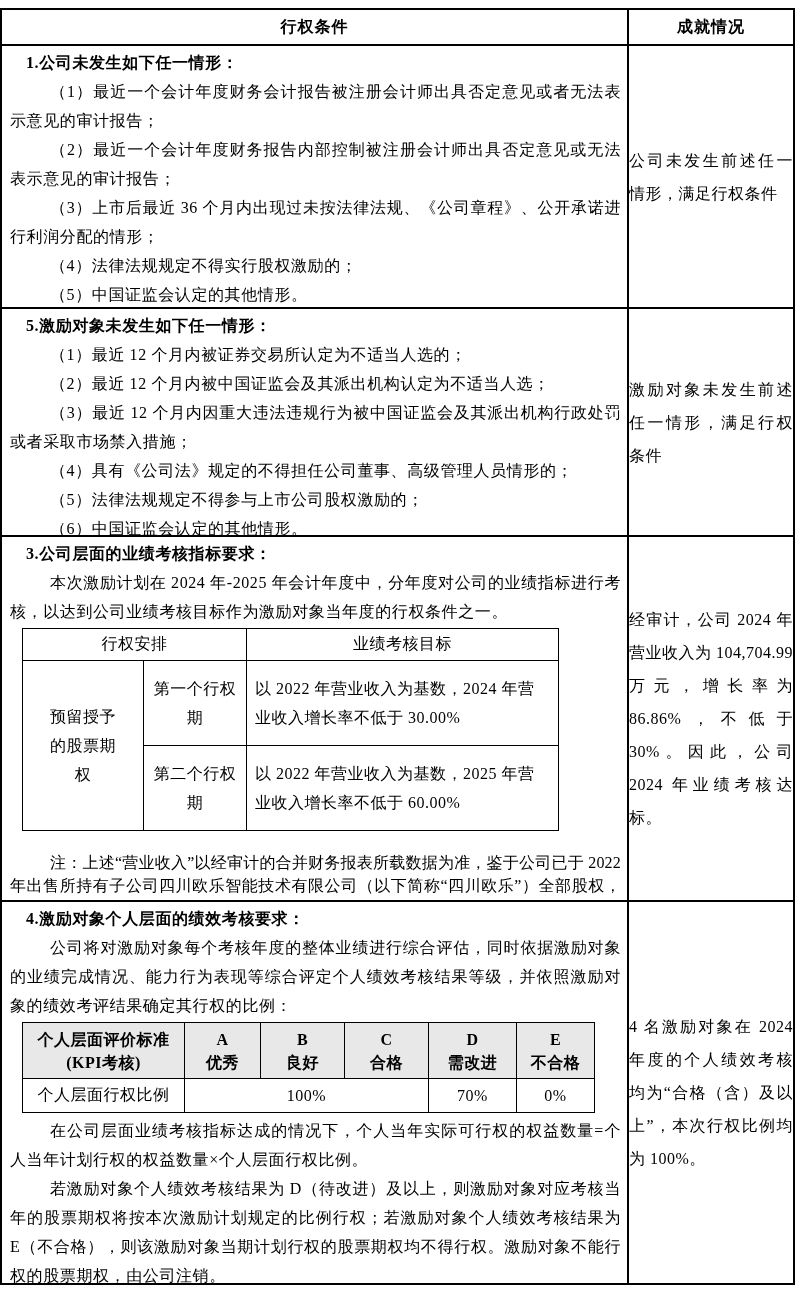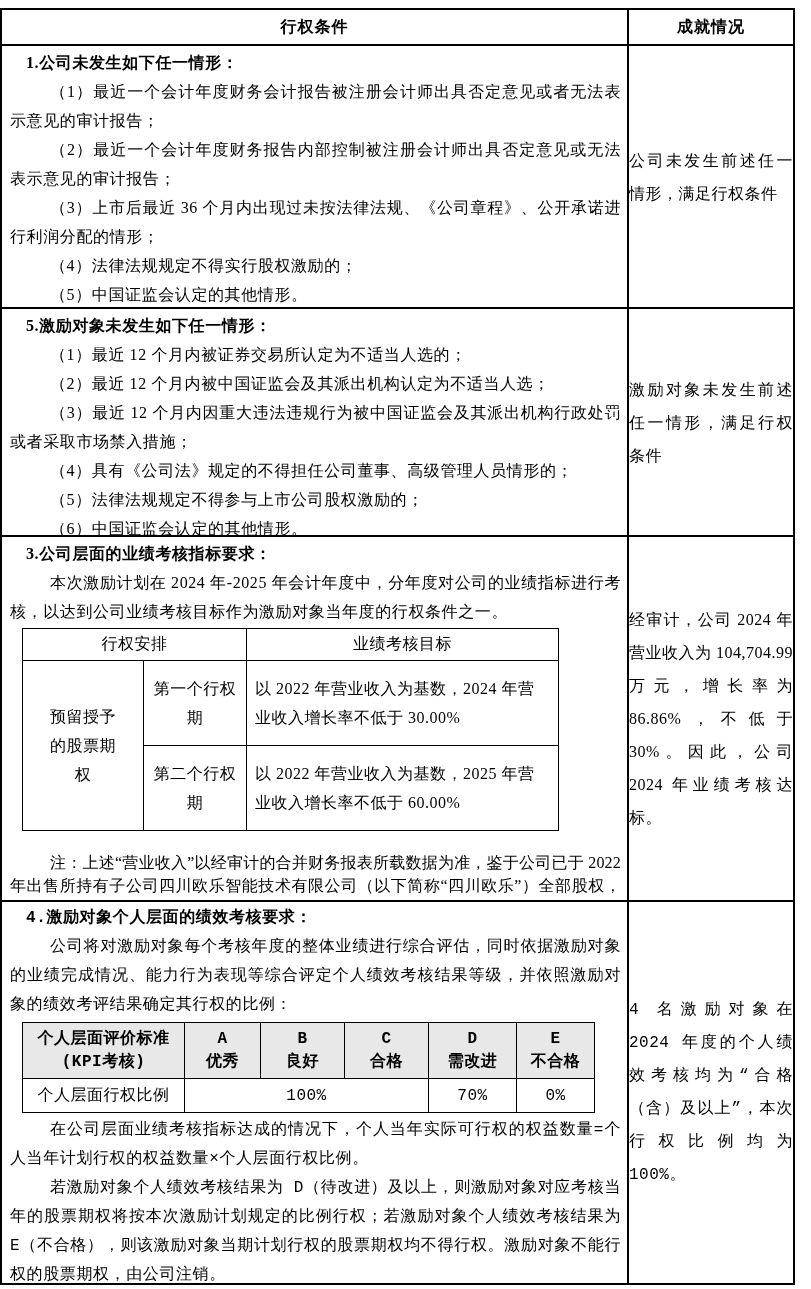--- a/index.html
+++ b/index.html
@@ -13,21 +13,21 @@
   .thead { height: 34px; }
   .thead .cell-left, .thead .cell-right { display: flex; align-items: center; justify-content: center; padding: 0; }
   .th { font-weight: bold; font-size: 16px; letter-spacing: 1px; }
   .sec-title { font-weight: bold; font-size: 16px; line-height: 29px; letter-spacing: 0.6px; margin-left: 16px; }
   .para, .item { font-size: 16px; line-height: 29px; letter-spacing: 0.6px; text-indent: 2.5em; text-align: justify; }
   .note { font-size: 16px; line-height: 23px; letter-spacing: 0.2px; text-indent: 2.5em; text-align: justify; }
   .ach { width: 100%; font-size: 16px; line-height: 33px; letter-spacing: 0.5px; text-align: justify; padding: 0 0; }
   .h-s1 { height: 263px; }
   .h-s2 { height: 228px; }
   .h-s3 { height: 365px; }
-  .h-s4 { height: 383px; font-family: Liberation Mono, monospace; }
+  .h-s4 { height: 383px; }
   table { border-collapse: collapse; }
   .inner-tbl { margin: 2px 0 20px 12px; }
   .inner-tbl td, .inner-tbl th { border: 1.5px solid #000; font-size: 16px; font-weight: normal; letter-spacing: 0.5px; }
   .inner-tbl .hdr-row th { height: 32px; text-align: center; }
   .inner-tbl .grp { width: 121px; text-align: center; padding: 0 24px; line-height: 29px; }
   .inner-tbl .period { width: 103px; text-align: center; padding: 0 6px; line-height: 29px; height: 64px; }
   .inner-tbl .target { width: 312px; padding: 13px 8px; line-height: 29px; text-align: left; }
   .kpi-tbl { margin: 2px 0 3px 12px; border-radius: 24px; }
   .kpi-tbl td, .kpi-tbl th { border: 1.5px solid #000; font-size: 16px; letter-spacing: 0.5px; text-align: center; vertical-align: middle; }
   .kpi-tbl th { background: #e8e8e8; font-weight: bold; height: 56px; line-height: 23px; padding: 2px 4px; }

